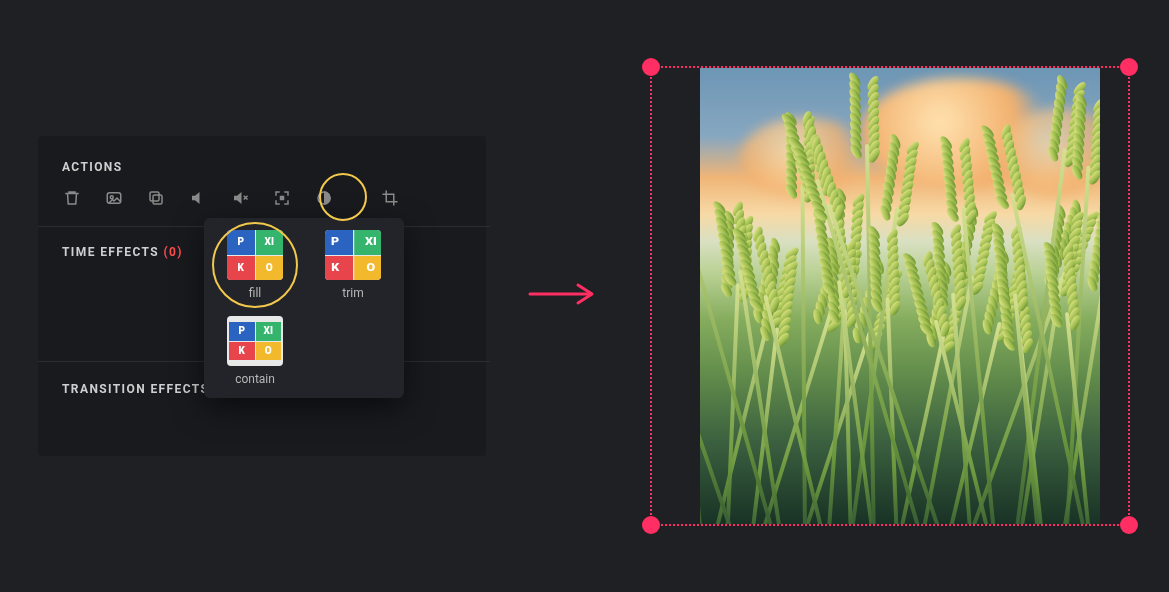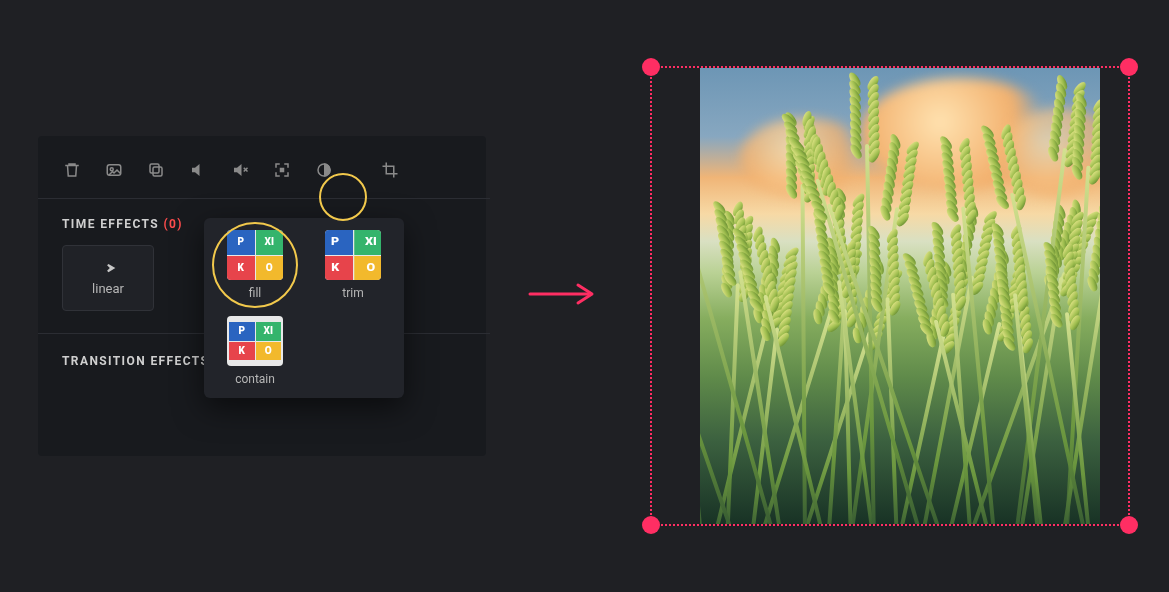--- a/index.html
+++ b/index.html
@@ -236,20 +236,21 @@
   }
   .logo > div { display:flex;align-items:center;justify-content:center; }
   .lg-a{background:#2a64c0;} .lg-b{background:#34b46c;}
   .lg-c{background:#e7444b;} .lg-d{background:#f2b92c;}
 </style>
 </head>
 <body>
 
 <div class="panel">
 
+  <div class="section-title">ACTIONS</div>
 
   <div class="icon-row">
     <div class="icon-btn">
       <svg width="18" height="18" viewBox="0 0 24 24" fill="none" stroke="currentColor" stroke-width="2">
           <path d="M3 6h18M8 6V4h8v2M6 6l1 14h10l1-14"></path>
         </svg>
     </div>
     <div class="icon-btn">
       <svg width="18" height="18" viewBox="0 0 24 24" fill="none" stroke="currentColor" stroke-width="2">
           <rect x="3" y="5" width="18" height="14" rx="3"></rect>
@@ -294,26 +295,20 @@
   </div>
 
   <div class="divider"></div>
 
   <div class="section-title">
     <span>TIME EFFECTS</span>
     <span class="time-effect-count">(0)</span>
   </div>
 
   <div class="effect-row">
-    <div class="effect-tile">
-      <svg width="22" height="14" viewBox="0 0 24 14" fill="currentColor">
-          <path d="M2 7h12l-3-3 1.5-1.5L20 7l-7.5 4.5L11 10l3-3H2z"></path>
-        </svg>
-      <span>linear</span>
-    </div>
     <div class="effect-tile spacer-tile"></div>
     <div class="effect-tile spacer-tile"></div>
   </div>
 
   <div class="divider" style="margin-top:22px;"></div>
 
   <div class="section-title" style="line-height:1.5;">TRANSITION EFFECTS:</div>
 </div>
 
 <div class="popover">

